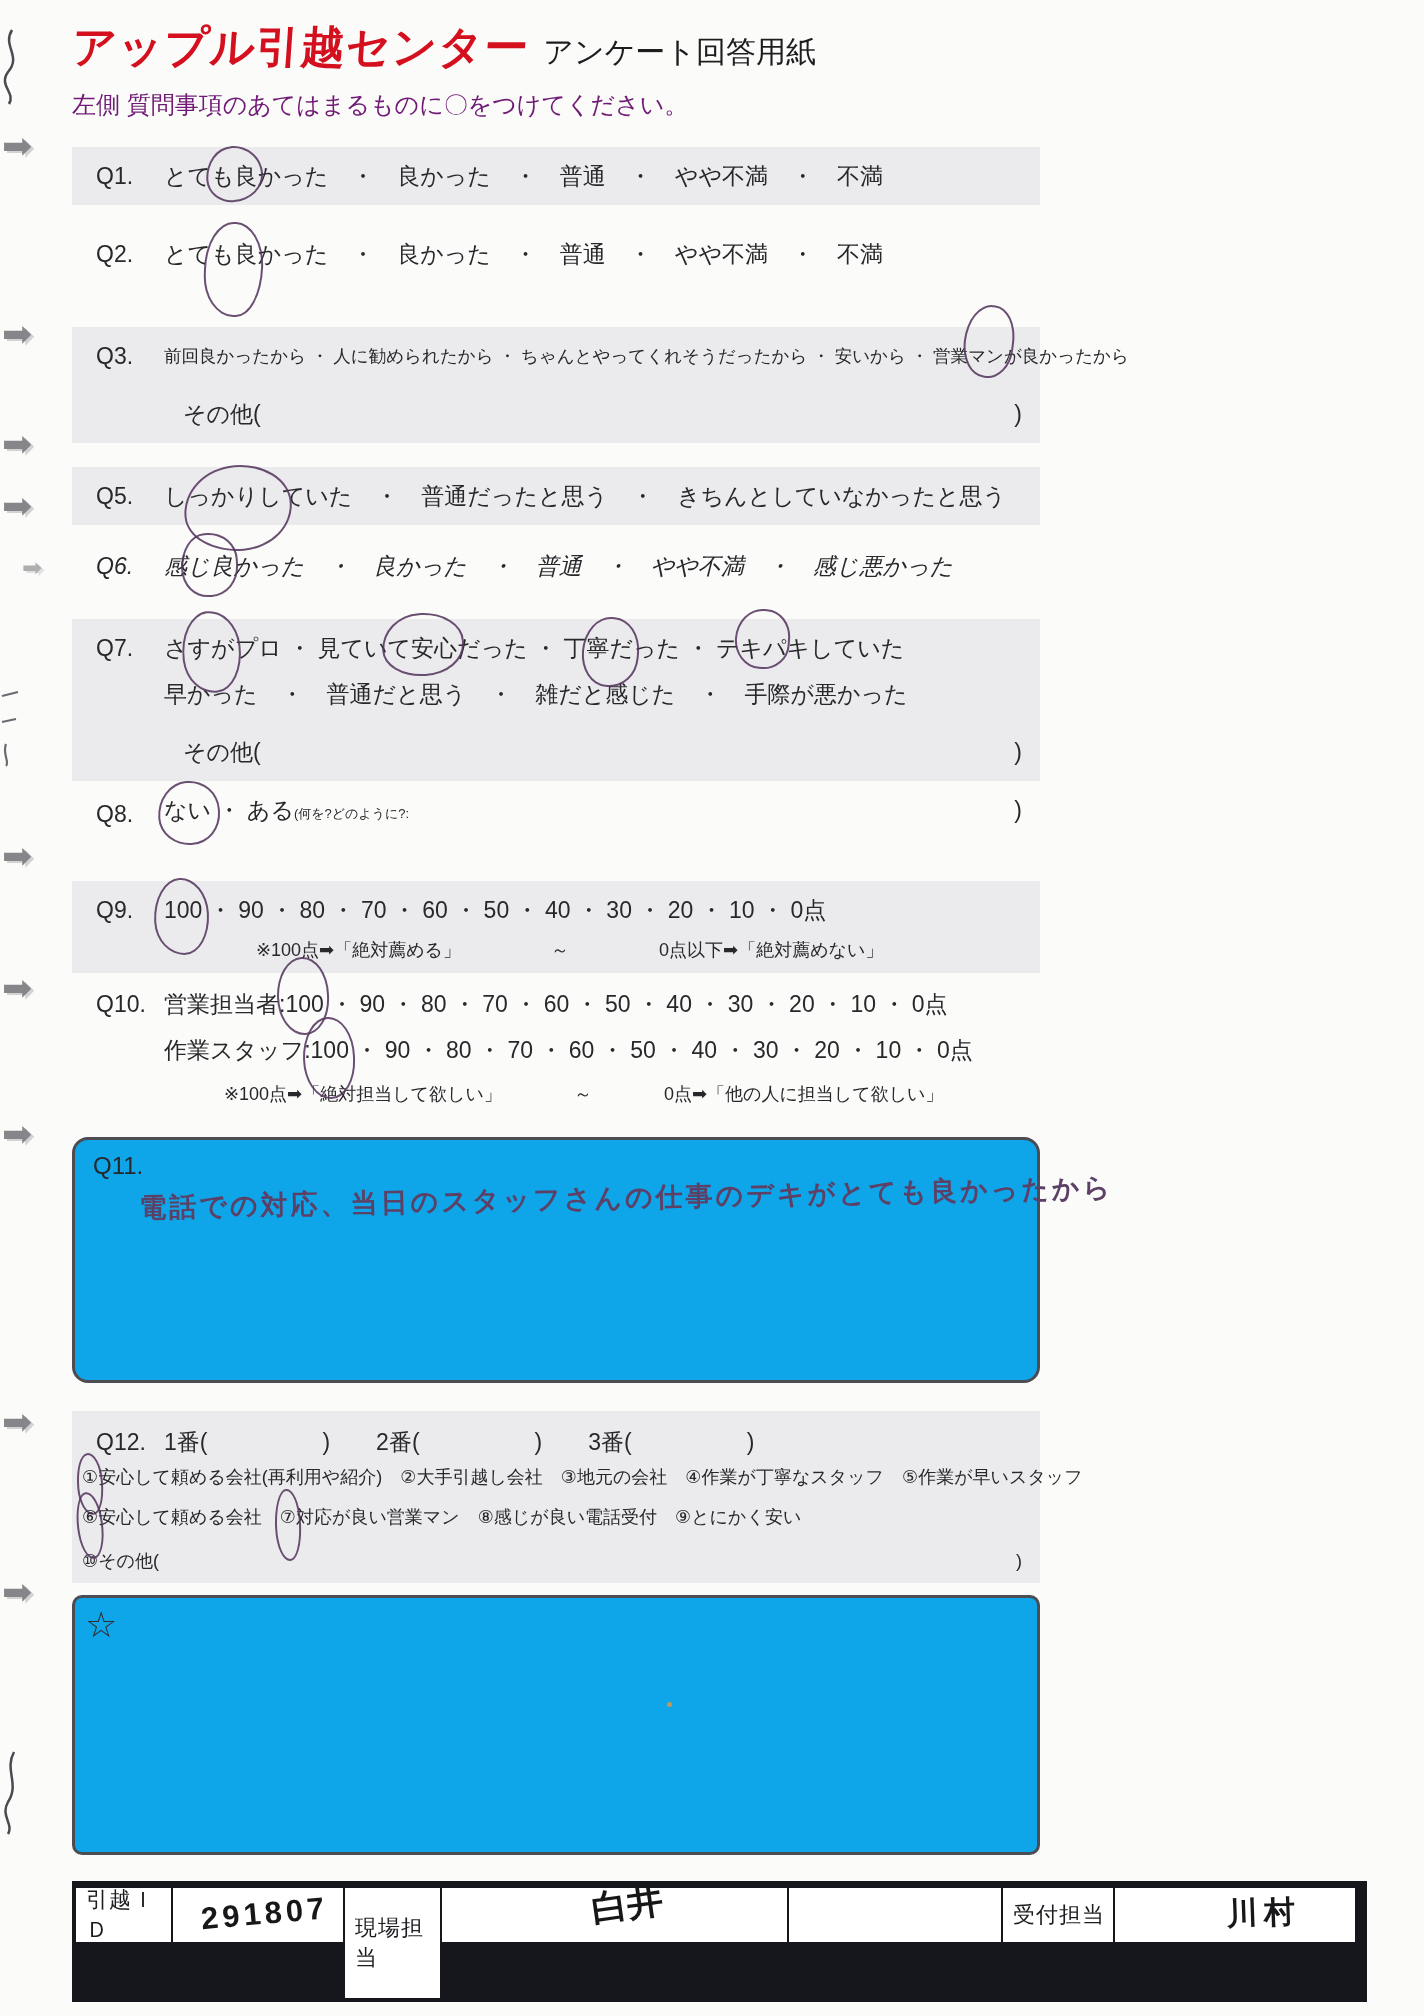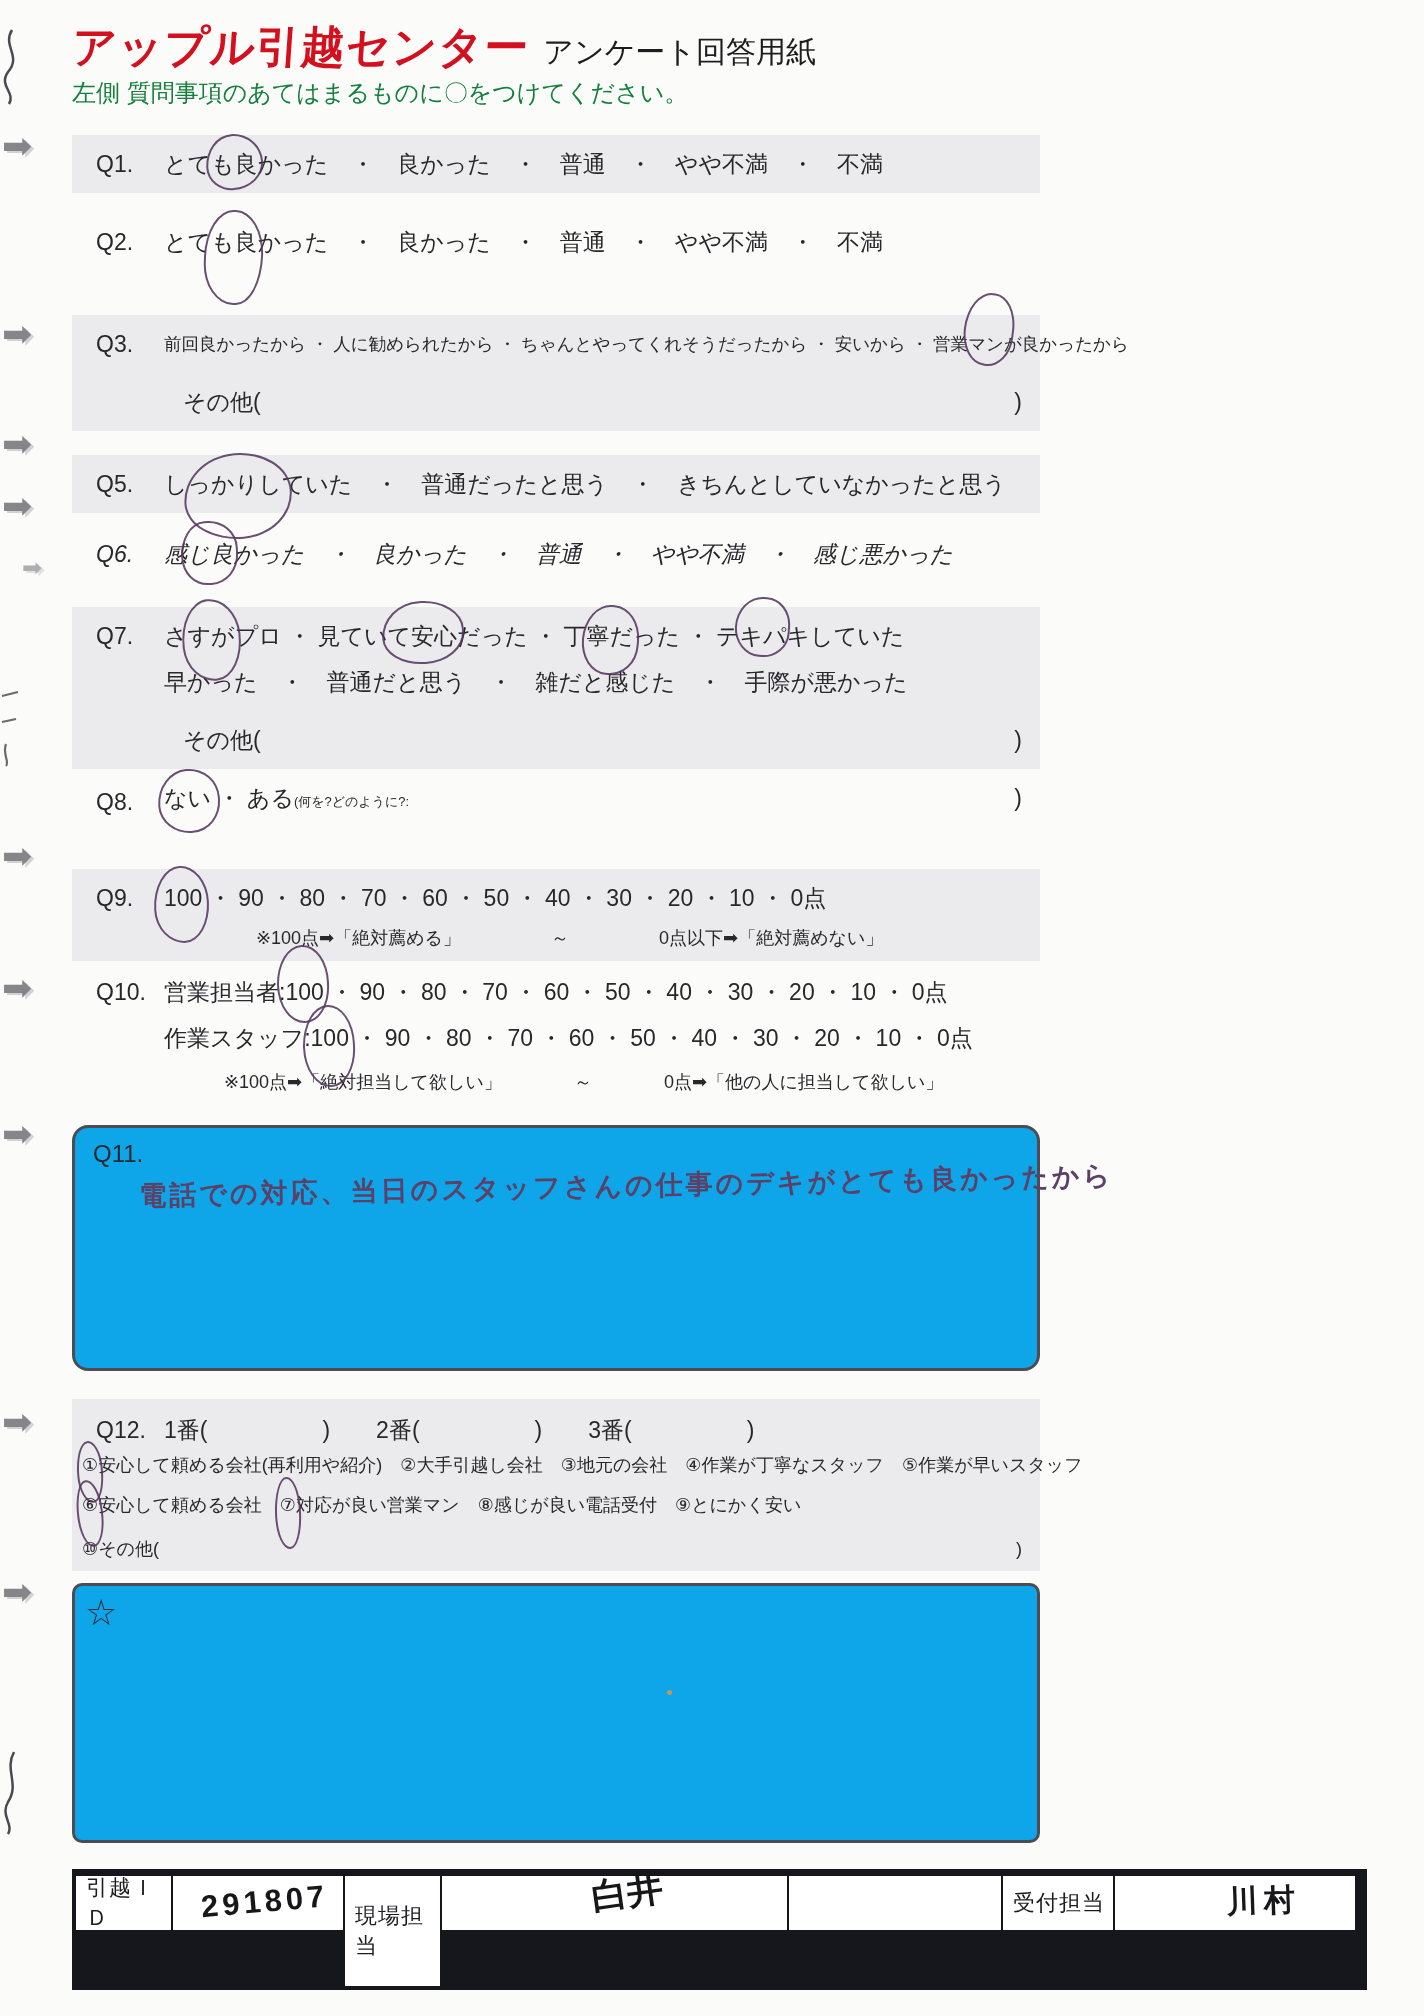--- a/index.html
+++ b/index.html
@@ -4,21 +4,21 @@
 <style>
   html,body{margin:0;padding:0;}
   body{font-family:"Liberation Sans","DejaVu Sans",sans-serif;background:#e8e8e8;}
   .page{position:relative;width:1424px;height:2016px;background:#fbfbfa;overflow:hidden;color:#28282c;}
   .content{margin-left:72px;width:968px;}
 
   
   .hdr{padding-top:18px;white-space:nowrap;}
   .brand{font-size:44px;font-weight:900;color:#d4101e;letter-spacing:1px;display:inline-block;transform:skewX(-4deg);}
   .ftitle{font-size:30px;font-weight:500;color:#1d1d1f;margin-left:14px;}
-  .instr{font-size:24px;color:#15803d;}
+  .instr{margin-top:12px;font-size:24px;color:#701a75;}
 
   
   .q-block{padding:10px 18px 10px 0;position:relative;}
   .q-block.shaded{background:#ebebee;}
   .q-row{display:flex;align-items:flex-end;font-size:23px;line-height:38px;white-space:pre;}
   .q-row.cont{margin-top:20px;padding-left:19px;}
   .q-row.mt1{margin-top:8px;}
   .q-row.mt2{margin-top:12px;}
   .q-id{flex:0 0 92px;padding-left:24px;box-sizing:border-box;}
   .q-content{flex:1;display:flex;align-items:baseline;min-width:0;}

